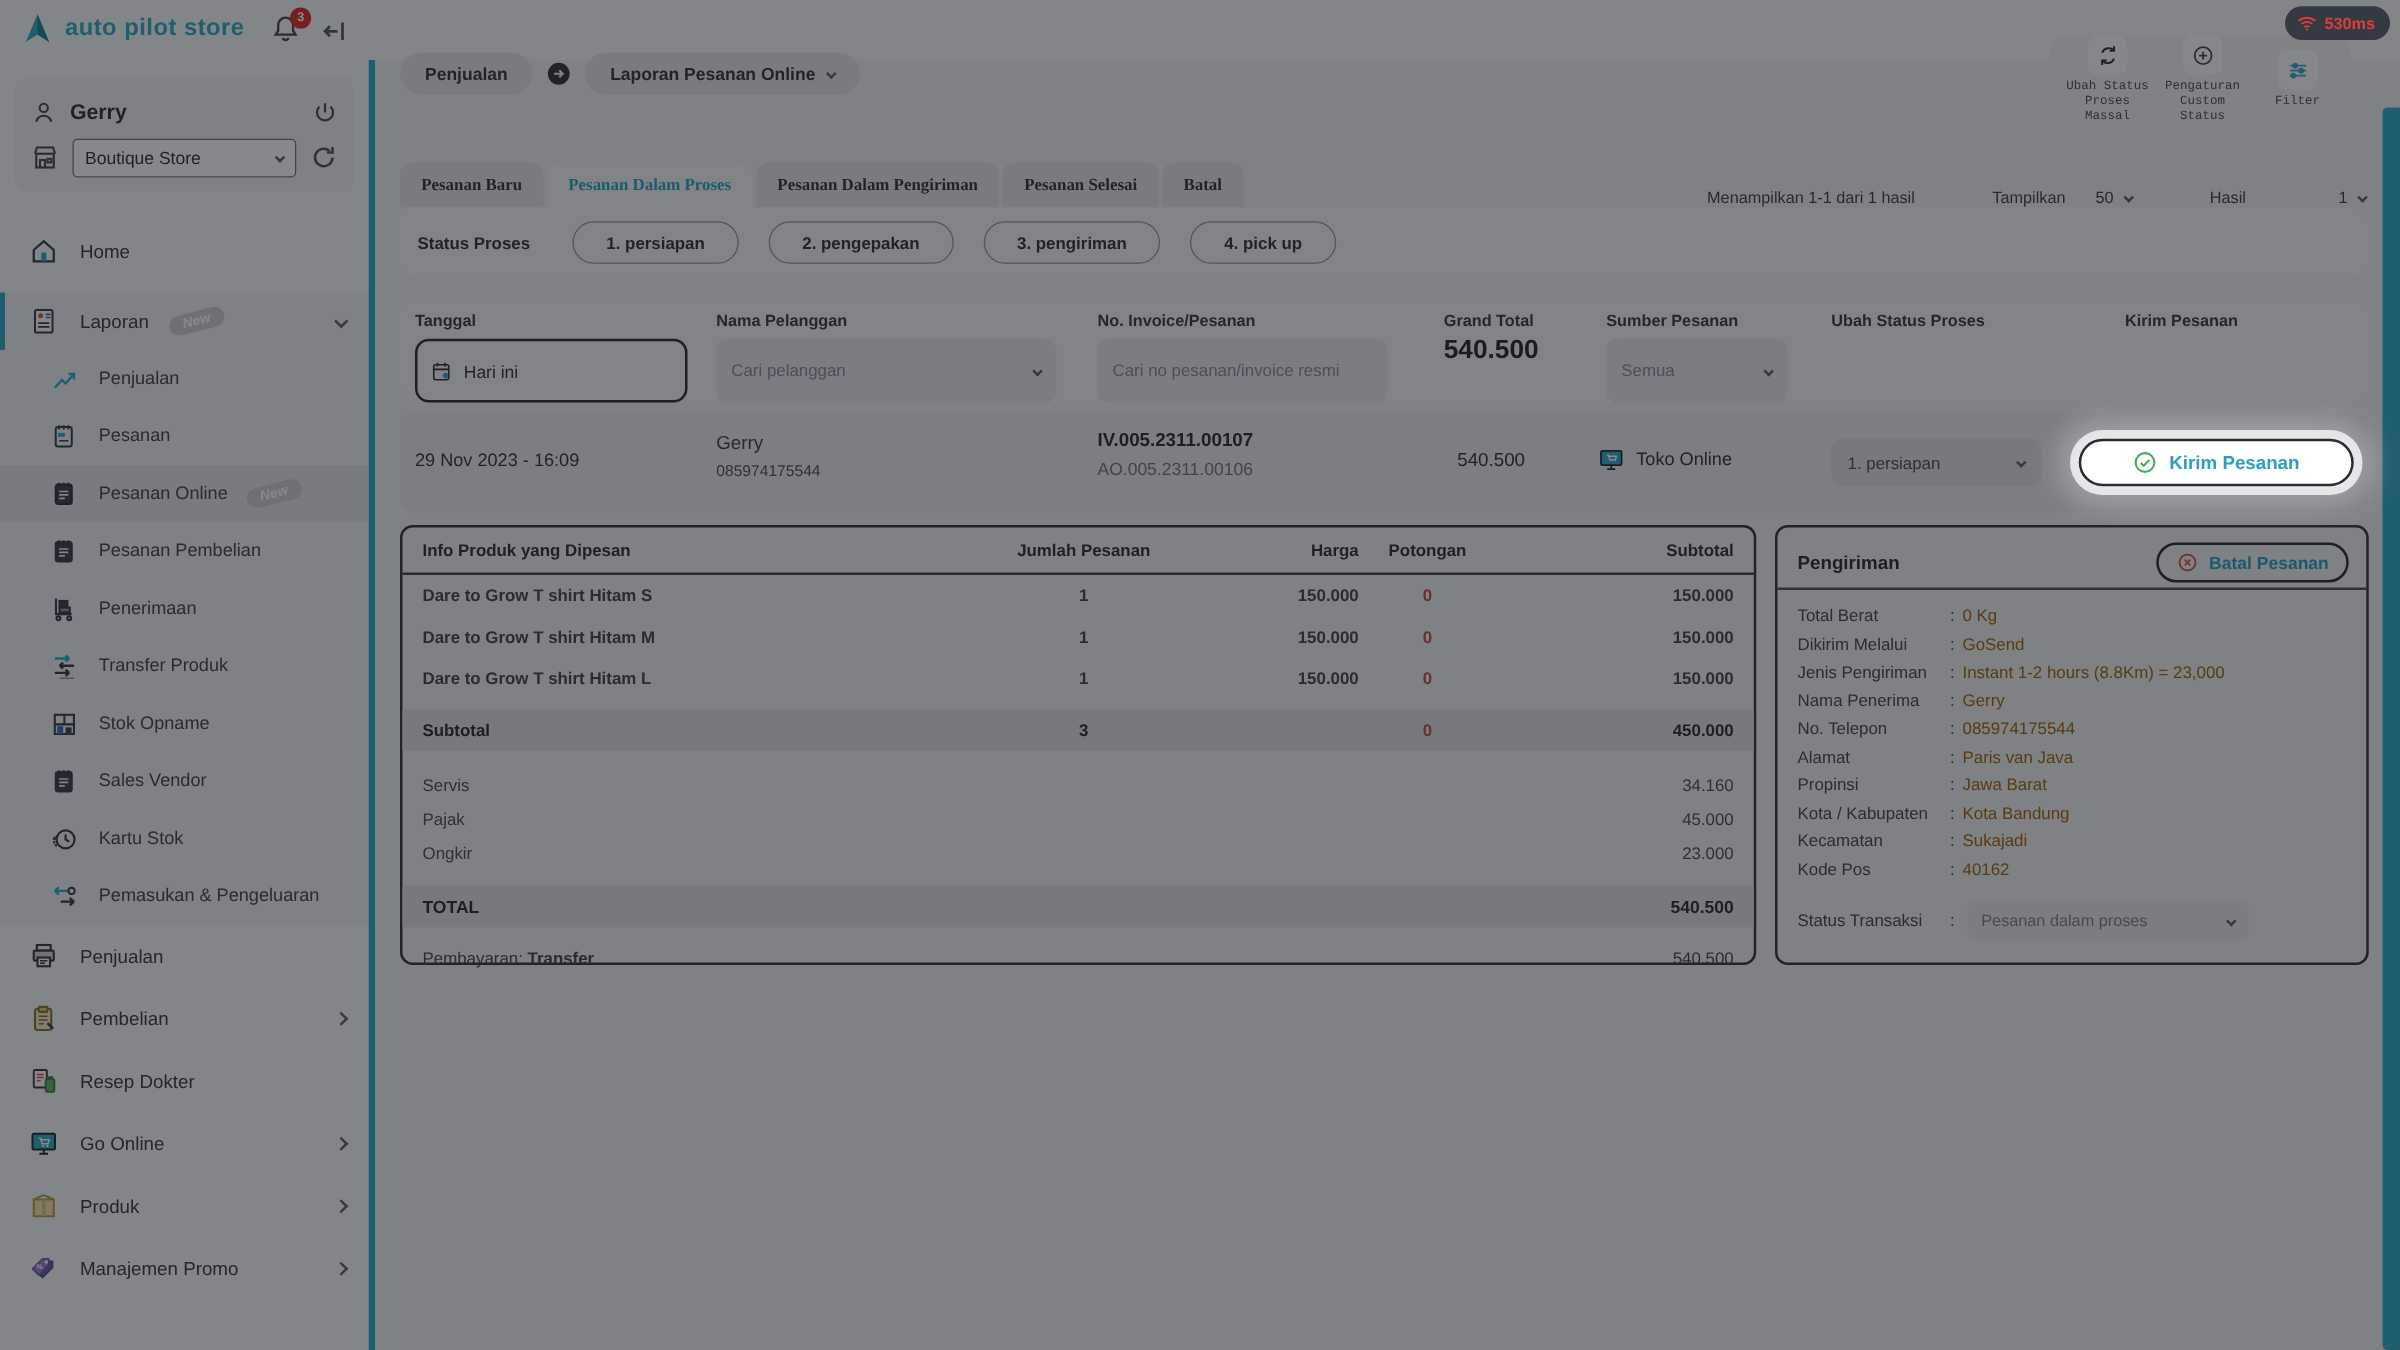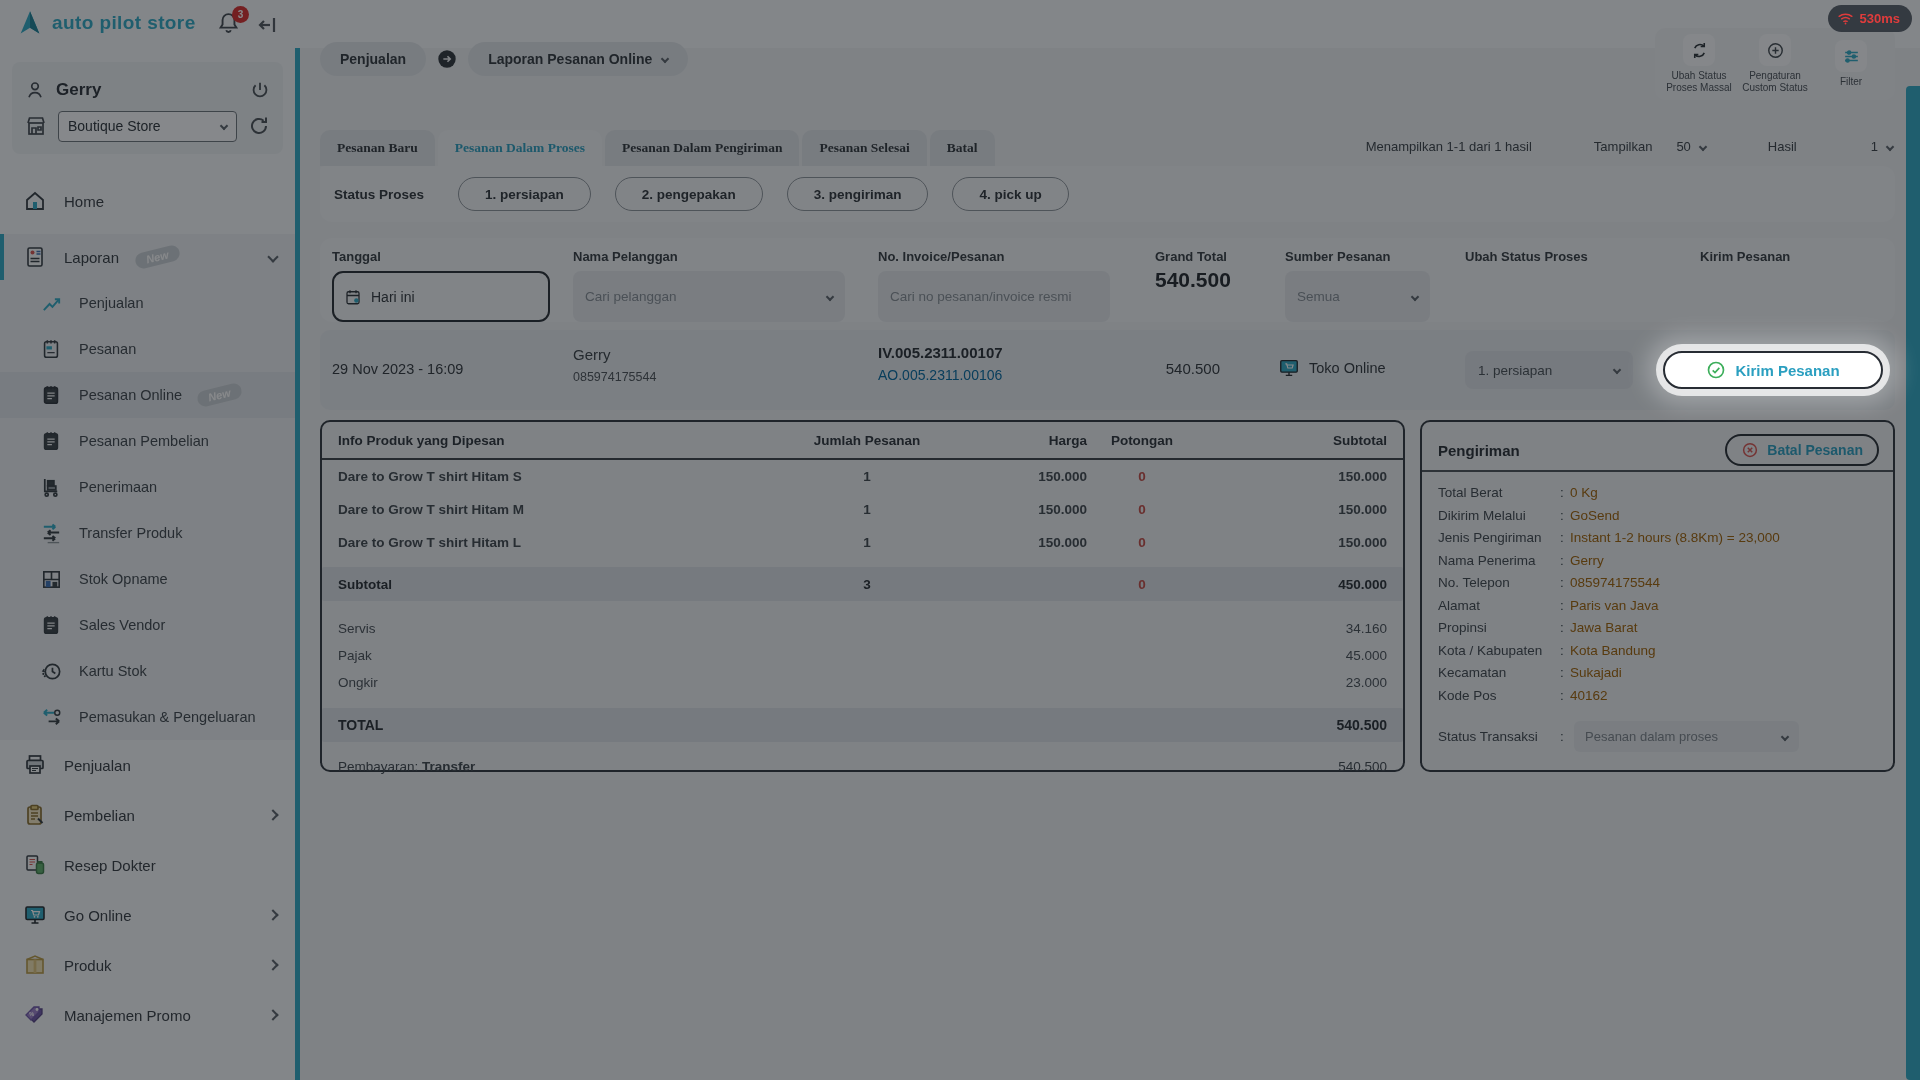--- a/index.html
+++ b/index.html
@@ -48,32 +48,32 @@
   .chev.right { transform:rotate(-45deg); }
   .chev.sm { width:6px; height:6px; }
 
   
   .main { position:absolute; left:320px; top:0; width:1575px; height:1080px; }
 
   .crumbs { position:absolute; top:42px; left:0; display:flex; align-items:center; gap:10px; }
   .crumb { background:#e1e5e9; border-radius:17px; height:34px; display:flex; align-items:center; gap:10px;
     padding:0 20px; font-size:14px; font-weight:bold; color:#30363d; cursor:pointer; }
 
-  .toolbar { position:absolute; top:28px; right:0; width:240px; height:72px; background:#f1f2f5; border-radius:10px;
-    display:flex; justify-content:center; align-items:center; padding:6px 4px; }
+  .toolbar { position:absolute; top:28px; right:15px; width:240px; height:72px; background:#f1f2f5; border-radius:10px;
+    display:flex; justify-content:flex-end; align-items:center; padding:6px 4px;font-family:Liberation Mono, monospace; }
   .tb-btn { width:76px; display:flex; flex-direction:column; align-items:center; cursor:pointer; }
   .tb-ic { width:32px; height:32px; background:#fafbfc; border-radius:8px; display:flex; align-items:center; justify-content:center; }
   .tb-lbl { margin-top:4px; font-size:10px; color:#474e55; text-align:center; line-height:1.2; }
 
   .tabs { position:absolute; top:130px; left:0; display:flex; gap:3px; }
   .tab { height:36px; background:#e1e4e8; border-radius:10px 10px 0 0; padding:0 17px; display:flex; align-items:center;
     font-size:13.5px; font-weight:bold; color:#2e343a; cursor:pointer;font-family:Liberation Serif, serif; }
   .tab.active { background:#f3f4f6; color:#2b9fc0; }
 
-  .results { position:absolute; top:139px; right:2px; display:flex; align-items:center; gap:24px; font-size:13px; color:#3a4147; }
+  .results { position:absolute; top:150px; right:2px; display:flex; align-items:center; gap:24px; font-size:13px; color:#3a4147; }
   .results .gap { width:14px; } .results .gap2 { width:26px; }
   .results .ctrl { display:flex; align-items:center; gap:9px; cursor:pointer; }
 
   .panel { background:#f3f4f6; border-radius:12px; position:absolute; left:0; right:0; }
   .status-panel { top:166px; height:56px; border-top-left-radius:4px; display:flex; align-items:center; padding-left:14px; }
   .sp-label { font-size:13.5px; font-weight:bold; color:#2e343a; }
   .chips { display:flex; gap:24px; margin-left:34px; }
   .chip { border:1.5px solid #8d949b; border-radius:17px; height:34px; padding:0 26px; display:flex; align-items:center;
     font-size:13.5px; font-weight:bold; color:#2e343a; cursor:pointer; }
 
@@ -88,21 +88,21 @@
   .g-input::placeholder { color:#868d94; }
   .gt-value { position:absolute; left:835px; top:30px; font-size:21px; font-weight:bold; color:#22272d; }
 
   .order-row { position:absolute; top:330px; left:0; right:0; height:80px; background:#e7eaee; border-radius:10px; }
   .o-date { position:absolute; left:12px; top:31px; font-size:14.5px; color:#2f353b; }
   .o-cust { position:absolute; left:253px; top:16px; }
   .o-cust .nm { font-size:15px; color:#394046; }
   .o-cust .ph { font-size:12.5px; color:#4a5157; margin-top:7px; }
   .o-inv { position:absolute; left:558px; top:14px; }
   .o-inv .iv { font-size:15px; font-weight:bold; color:#262c33; }
-  .o-inv .ao { font-size:14px; color:#0369a1; margin-top:6px; }
+  .o-inv .ao { font-size:14px; color:#737373; margin-top:6px; }
   .o-total { position:absolute; left:790px; width:110px; top:30px; font-size:15px; color:#2f353b; text-align:right; }
   .o-src { position:absolute; left:958px; top:27px; display:flex; align-items:center; gap:9px; font-size:14.5px; color:#2f353b; }
   .o-status { position:absolute; left:1145px; top:21px; width:168px; height:38px; background:#dde1e6; border-radius:8px;
     display:flex; align-items:center; padding:0 13px; font-size:13.5px; color:#474e55; cursor:pointer; }
   .o-status .txt { flex:1; }
   .spotlight { position:absolute; left:1343px; top:21px; width:220px; height:38px; z-index:60; background:#ffffff;
     border:2.5px solid #272c33; border-radius:19px; display:flex; align-items:center; justify-content:center; gap:9px;
     font-size:15px; font-weight:bold; color:#2b9fc0; cursor:pointer;
     box-shadow:0 0 0 7px rgba(255,255,255,0.75), 0 0 22px 16px rgba(255,255,255,0.28); }
 

